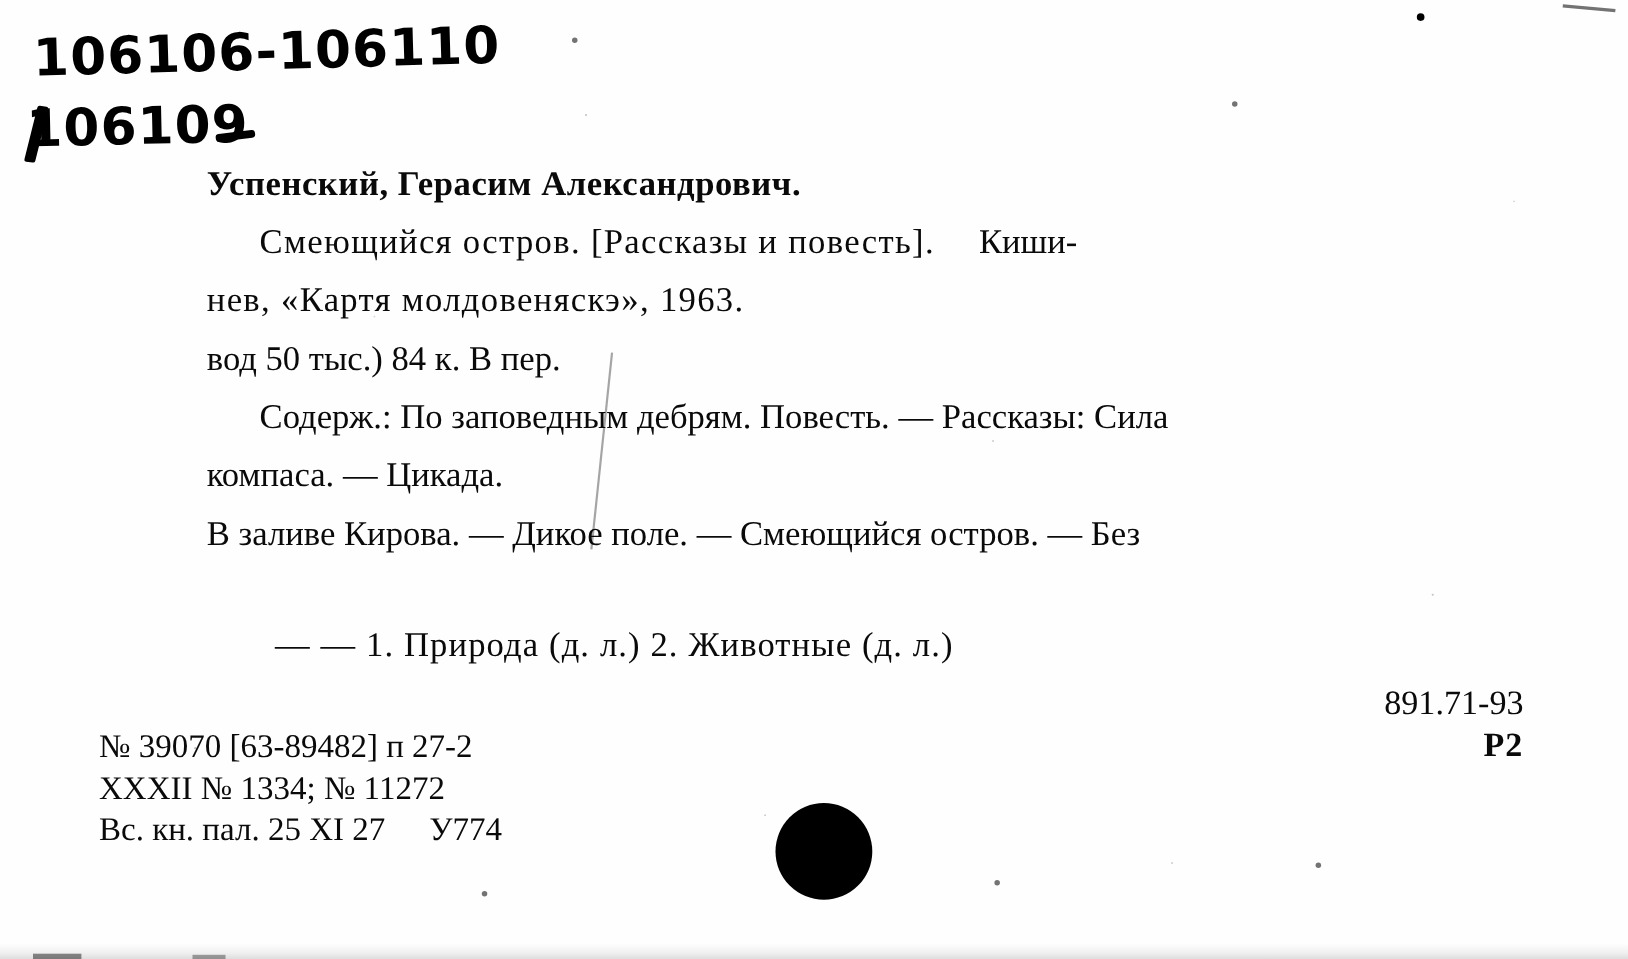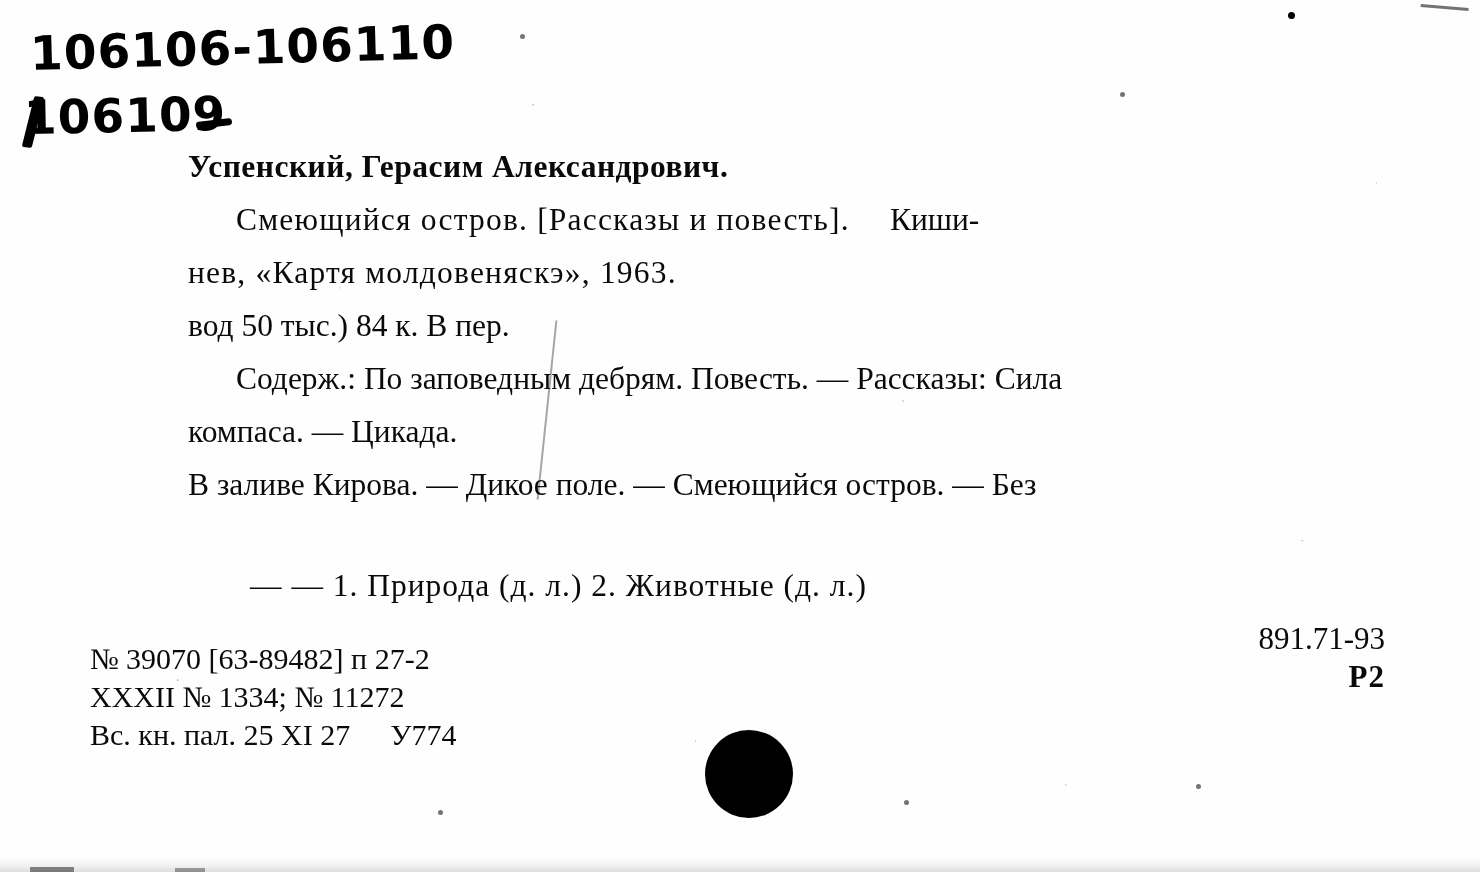--- a/index.html
+++ b/index.html
@@ -114,21 +114,21 @@
   }
   #classification .p2 {
     font-weight: 700;
     letter-spacing: 1px;
   }
 
   
   #accession {
     position: absolute;
     left: 90px;
-    top: 640px;
+    top: 660px;
     font-size: 30px;
     line-height: 38px;
     white-space: nowrap;
   }
   #accession .row { display: block; }
   .gap-m { display: inline-block; width: 40px; }
 
   
   #punch-dot {
     position: absolute;

